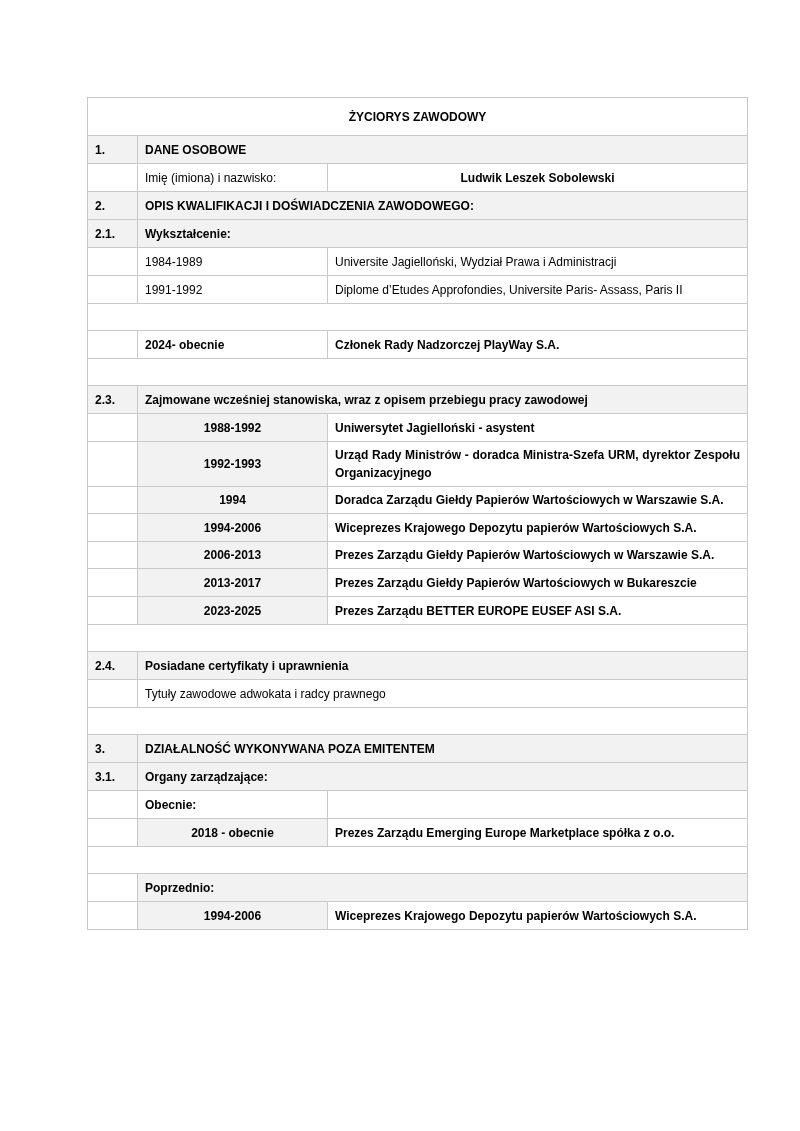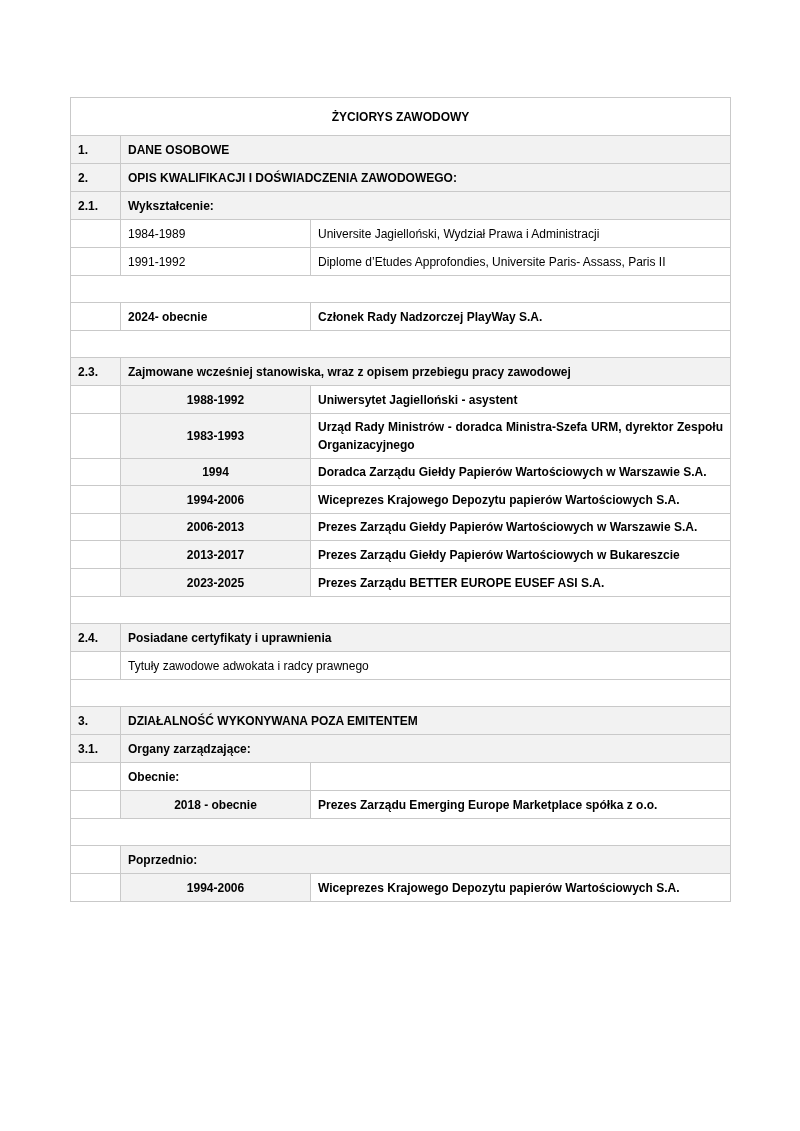--- a/index.html
+++ b/index.html
@@ -14,20 +14,21 @@
   .page {
     width: 800px;
     height: 1131px;
     padding: 97px 70px 0 70px;
     background: #ffffff;
   }
   table.cv {
     border-collapse: collapse;
     table-layout: fixed;
     width: 660px;
+    margin-left: 17px;
   }
   table.cv td {
     border: 1px solid #c9c9c9;
     padding: 4px 7px;
     font-size: 12px;
     line-height: 1.5;
     vertical-align: middle;
     overflow: hidden;
   }
   .title-cell {
@@ -56,20 +57,25 @@
 
     <tbody>
         <tr>
       <td colspan="3" class="title-cell">ŻYCIORYS ZAWODOWY</td>
     </tr>
 
     <tr>
       <td class="shaded b h-std">1.</td>
       <td colspan="2" class="shaded b">DANE OSOBOWE</td>
     </tr>
+    <tr>
+      <td class="h-std"></td>
+      <td>Imię (imiona) i nazwisko:</td>
+      <td class="b center">Ludwik Leszek Sobolewski</td>
+    </tr>
 
     <tr>
       <td class="shaded b h-std">2.</td>
       <td colspan="2" class="shaded b">OPIS KWALIFIKACJI I DOŚWIADCZENIA ZAWODOWEGO:</td>
     </tr>
 
     <tr>
       <td class="shaded b h-std">2.1.</td>
       <td colspan="2" class="shaded b">Wykształcenie:</td>
     </tr>
@@ -102,21 +108,21 @@
       <td class="shaded b h-std">2.3.</td>
       <td colspan="2" class="shaded b">Zajmowane wcześniej stanowiska, wraz z opisem przebiegu pracy zawodowej</td>
     </tr>
     <tr>
       <td class="h-std"></td>
       <td class="b center shaded">1988-1992</td>
       <td class="b">Uniwersytet Jagielloński - asystent</td>
     </tr>
     <tr>
       <td></td>
-      <td class="b center shaded">1983-1993</td>
+      <td class="b center shaded">1992-1993</td>
       <td class="b justify">Urząd Rady Ministrów - doradca Ministra-Szefa URM, dyrektor Zespołu Organizacyjnego</td>
     </tr>
     <tr>
       <td></td>
       <td class="b center shaded">1994</td>
       <td class="b justify">Doradca Zarządu Giełdy Papierów Wartościowych w Warszawie S.A.</td>
     </tr>
     <tr>
       <td class="h-std"></td>
       <td class="b center shaded">1994-2006</td>

